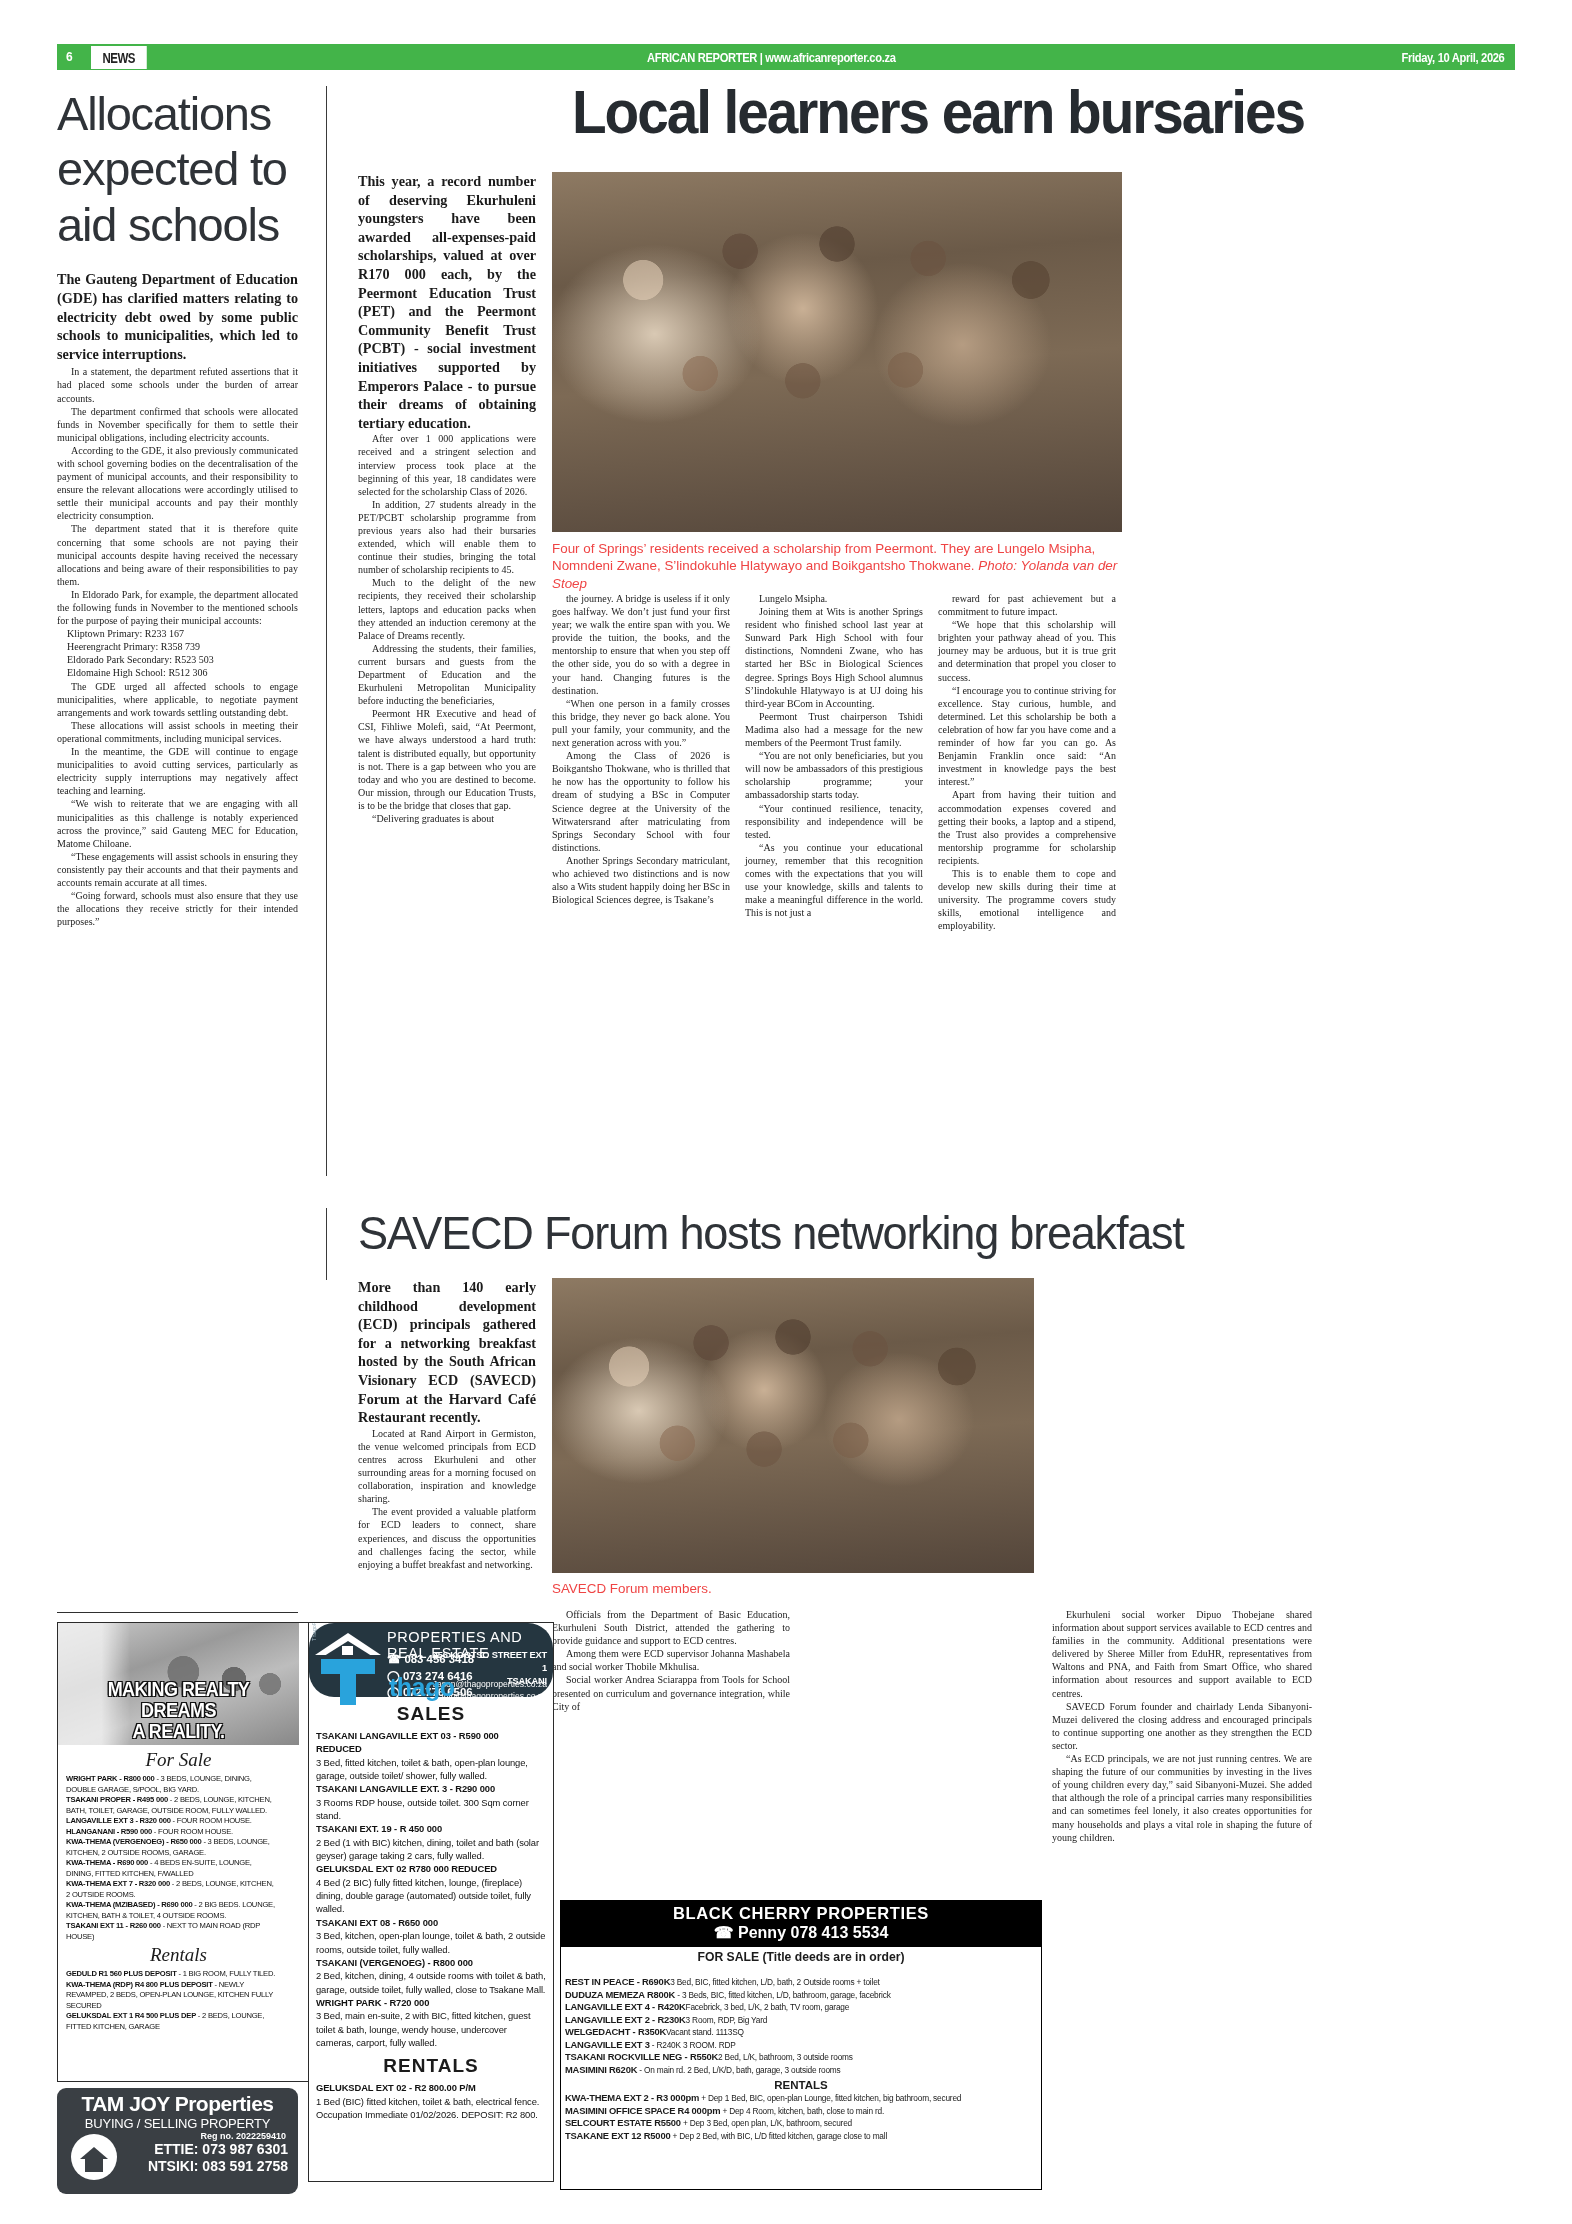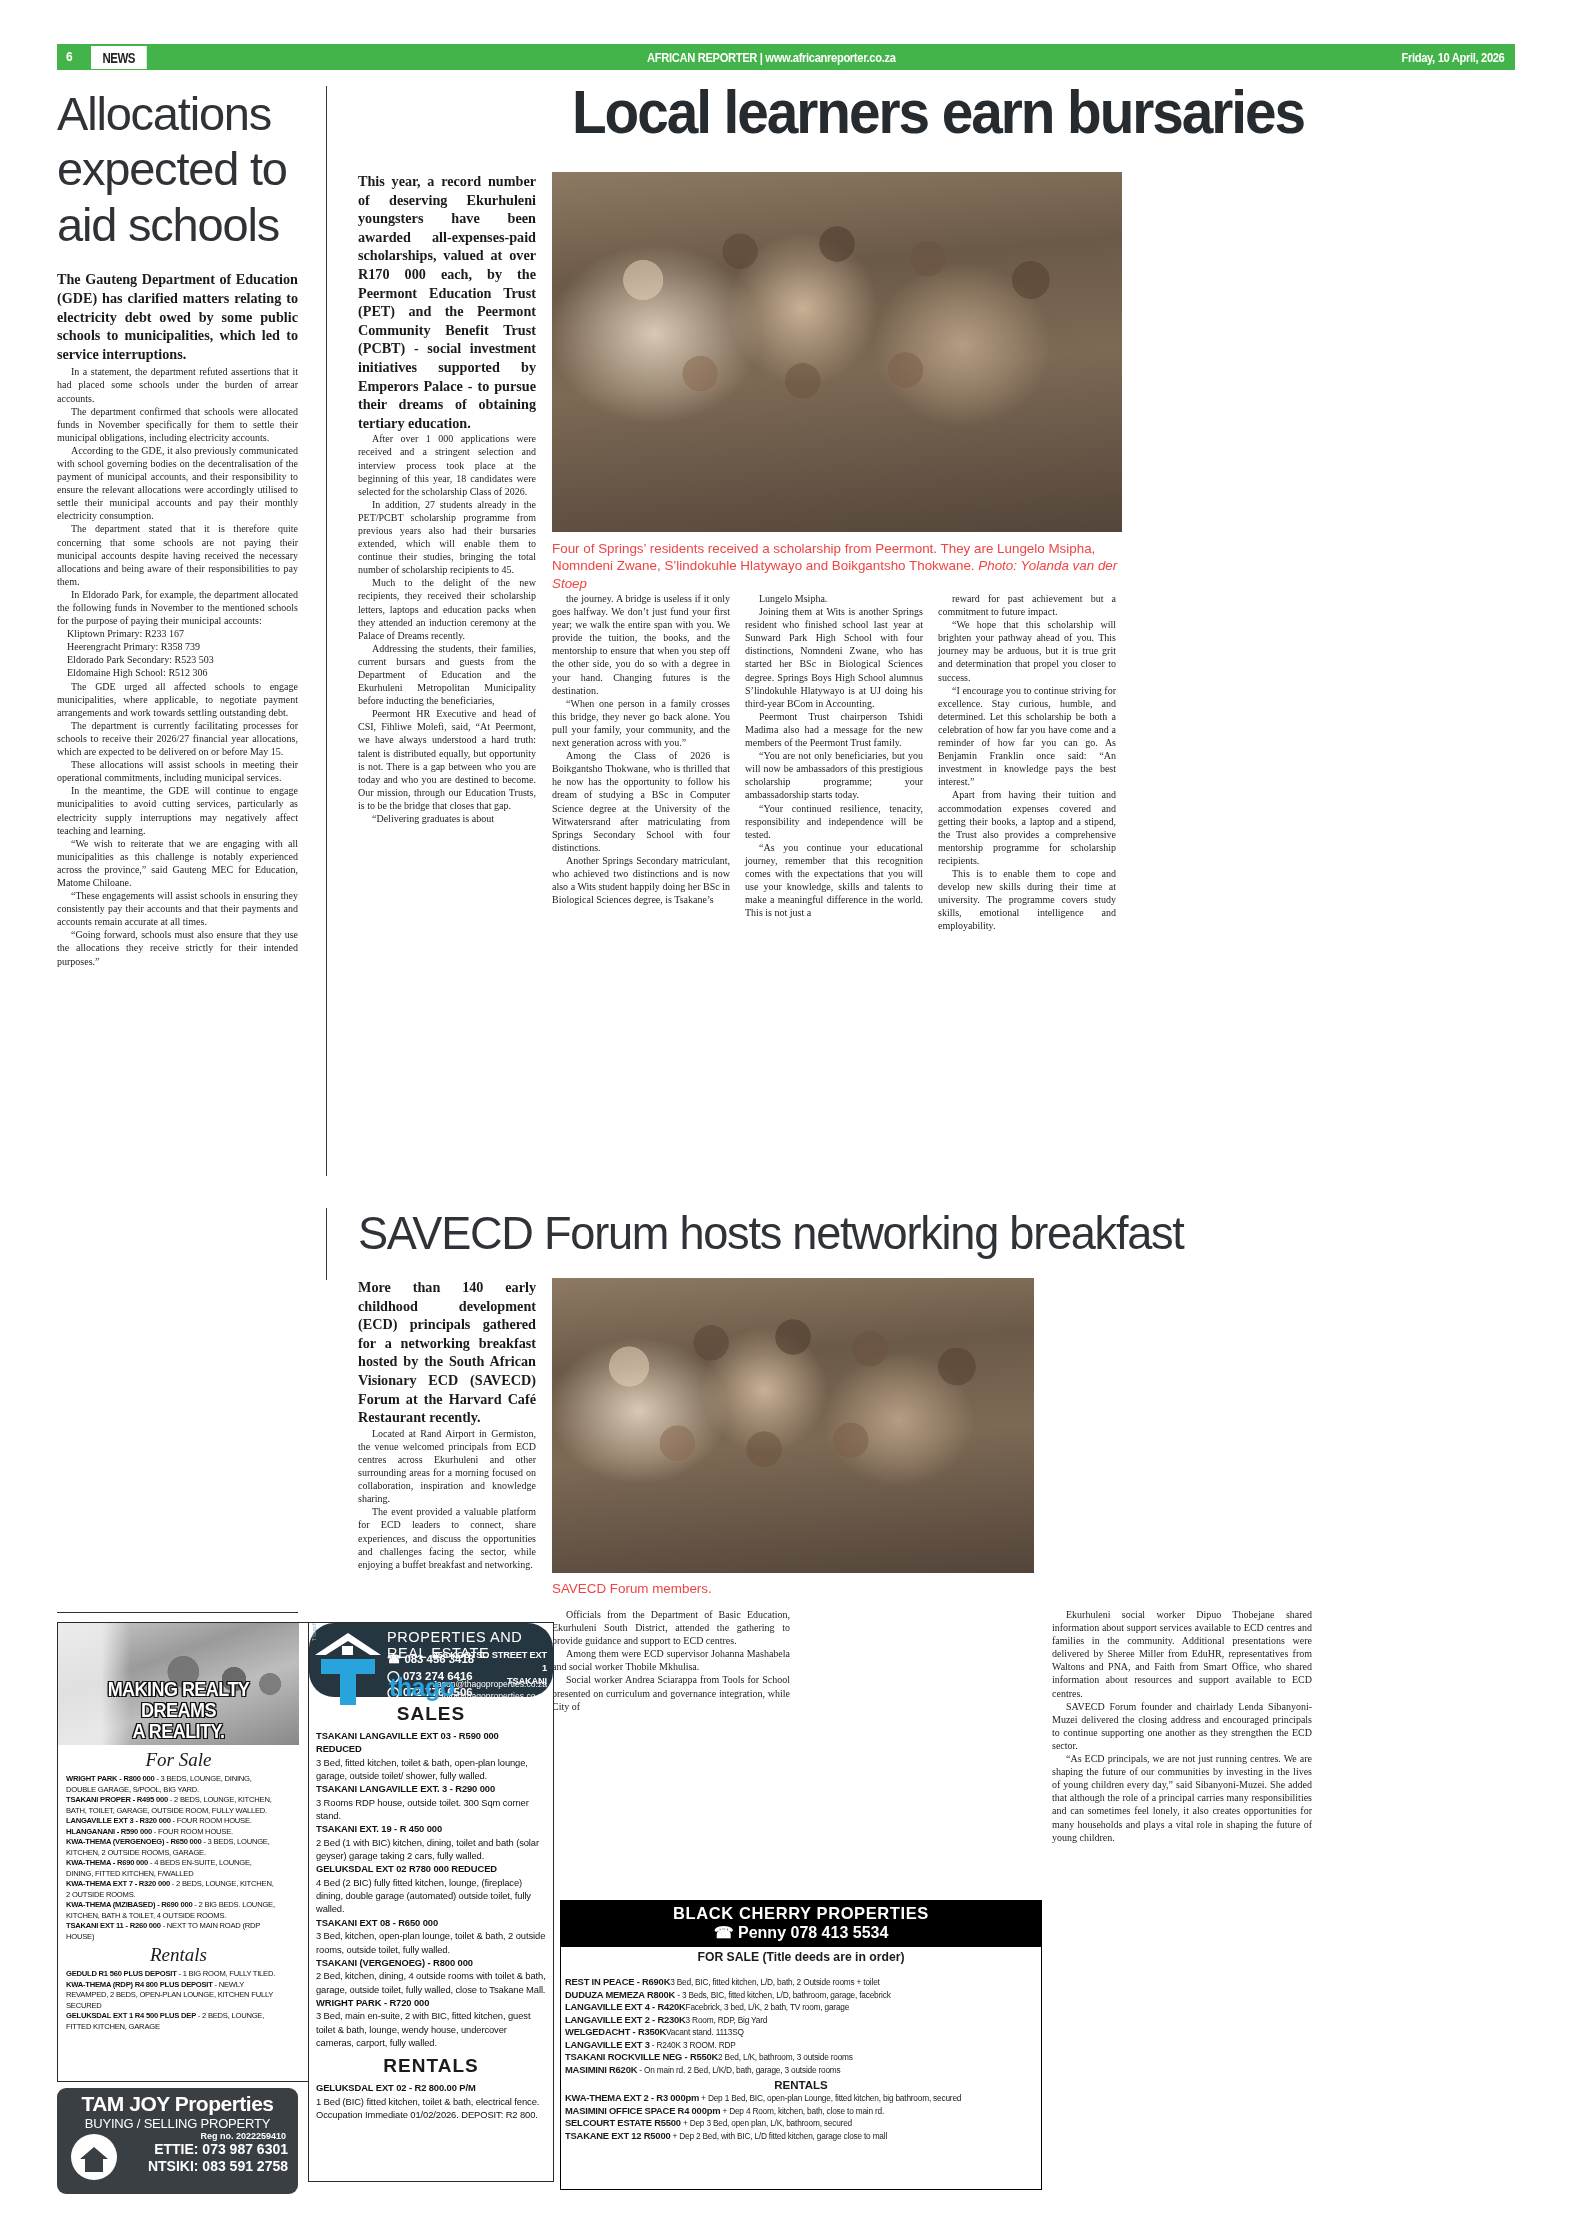--- a/index.html
+++ b/index.html
@@ -302,21 +302,20 @@
         <p class="body-para">In a statement, the department refuted assertions that it had placed some schools under the burden of arrear accounts.</p>
         <p class="body-para">The department confirmed that schools were allocated funds in November specifically for them to settle their municipal obligations, including electricity accounts.</p>
         <p class="body-para">According to the GDE, it also previously communicated with school governing bodies on the decentralisation of the payment of municipal accounts, and their responsibility to ensure the relevant allocations were accordingly utilised to settle their municipal accounts and pay their monthly electricity consumption.</p>
         <p class="body-para">The department stated that it is therefore quite concerning that some schools are not paying their municipal accounts despite having received the necessary allocations and being aware of their responsibilities to pay them.</p>
         <p class="body-para">In Eldorado Park, for example, the department allocated the following funds in November to the mentioned schools for the purpose of paying their municipal accounts:</p>
         <p class="body-para noindent" style="text-indent: 10px;">Kliptown Primary: R233 167</p>
         <p class="body-para noindent" style="text-indent: 10px;">Heerengracht Primary: R358 739</p>
         <p class="body-para noindent" style="text-indent: 10px;">Eldorado Park Secondary: R523 503</p>
         <p class="body-para noindent" style="text-indent: 10px;">Eldomaine High School: R512 306</p>
         <p class="body-para">The GDE urged all affected schools to engage municipalities, where applicable, to negotiate payment arrangements and work towards settling outstanding debt.</p>
-        <p class="body-para">The department is currently facilitating processes for schools to receive their 2026/27 financial year allocations, which are expected to be delivered on or before May 15.</p>
         <p class="body-para">These allocations will assist schools in meeting their operational commitments, including municipal services.</p>
         <p class="body-para">In the meantime, the GDE will continue to engage municipalities to avoid cutting services, particularly as electricity supply interruptions may negatively affect teaching and learning.</p>
         <p class="body-para">“We wish to reiterate that we are engaging with all municipalities as this challenge is notably experienced across the province,” said Gauteng MEC for Education, Matome Chiloane.</p>
         <p class="body-para">“These engagements will assist schools in ensuring they consistently pay their accounts and that their payments and accounts remain accurate at all times.</p>
         <p class="body-para">“Going forward, schools must also ensure that they use the allocations they receive strictly for their intended purposes.”</p>
       </div>
   </div>
 
   <div class="main-headline">Local learners earn bursaries</div>
 

